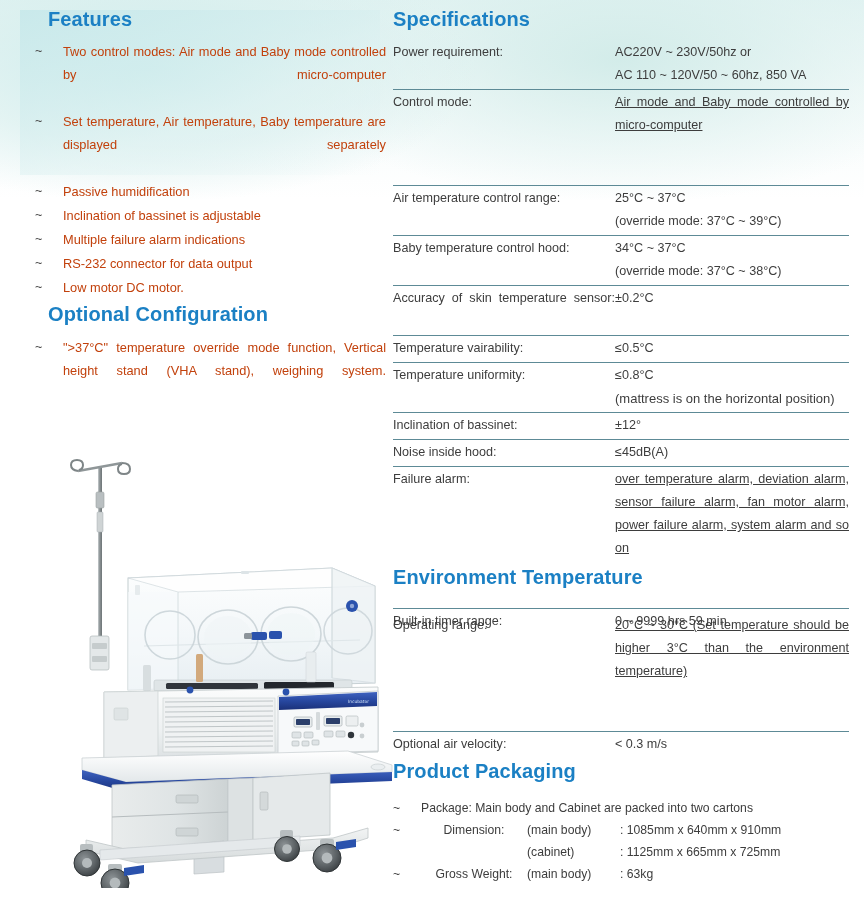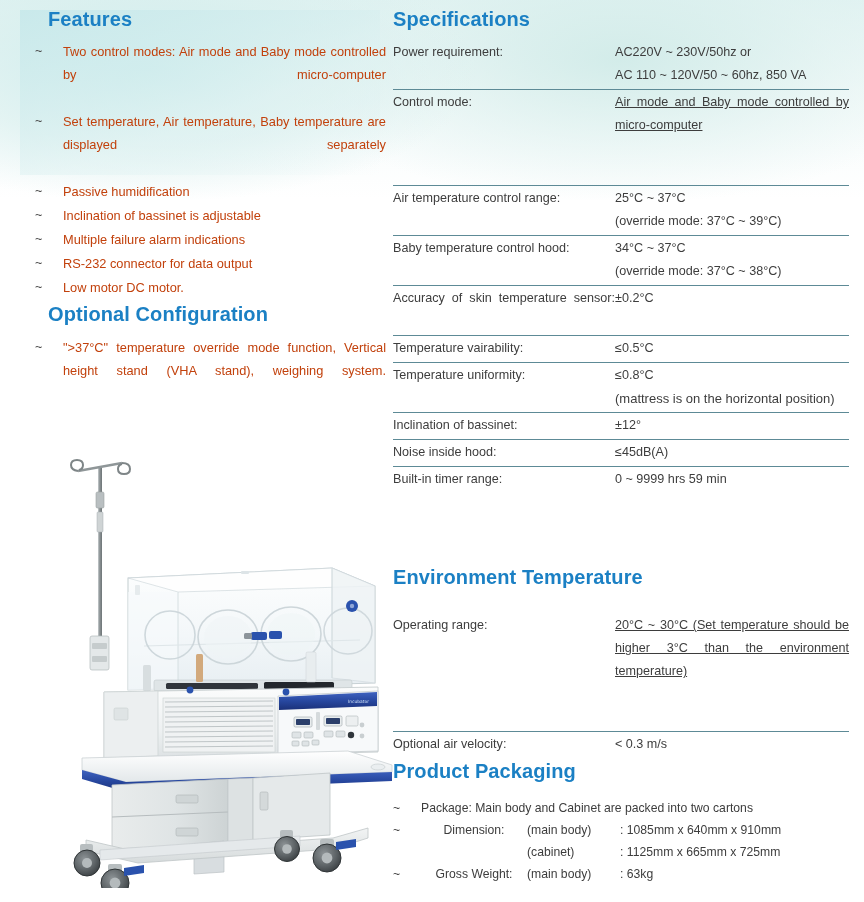--- a/index.html
+++ b/index.html
@@ -469,20 +469,26 @@
         </div>
       </div>
 
       <div class="spec-row">
         <div class="spec-label">Noise inside hood:</div>
         <div class="spec-value">
           <div>≤45dB(A)</div>
         </div>
       </div>
 
+      <div class="spec-row">
+        <div class="spec-label">Failure alarm:</div>
+        <div class="spec-value just">
+          <span>over temperature alarm, deviation alarm, sensor failure alarm, fan motor alarm, power failure alarm, system alarm and so on</span>
+        </div>
+      </div>
 
       <div class="spec-row">
         <div class="spec-label">Built-in timer range:</div>
         <div class="spec-value">
           <div>0 ~ 9999 hrs 59 min</div>
         </div>
       </div>
 
     </div>
 

